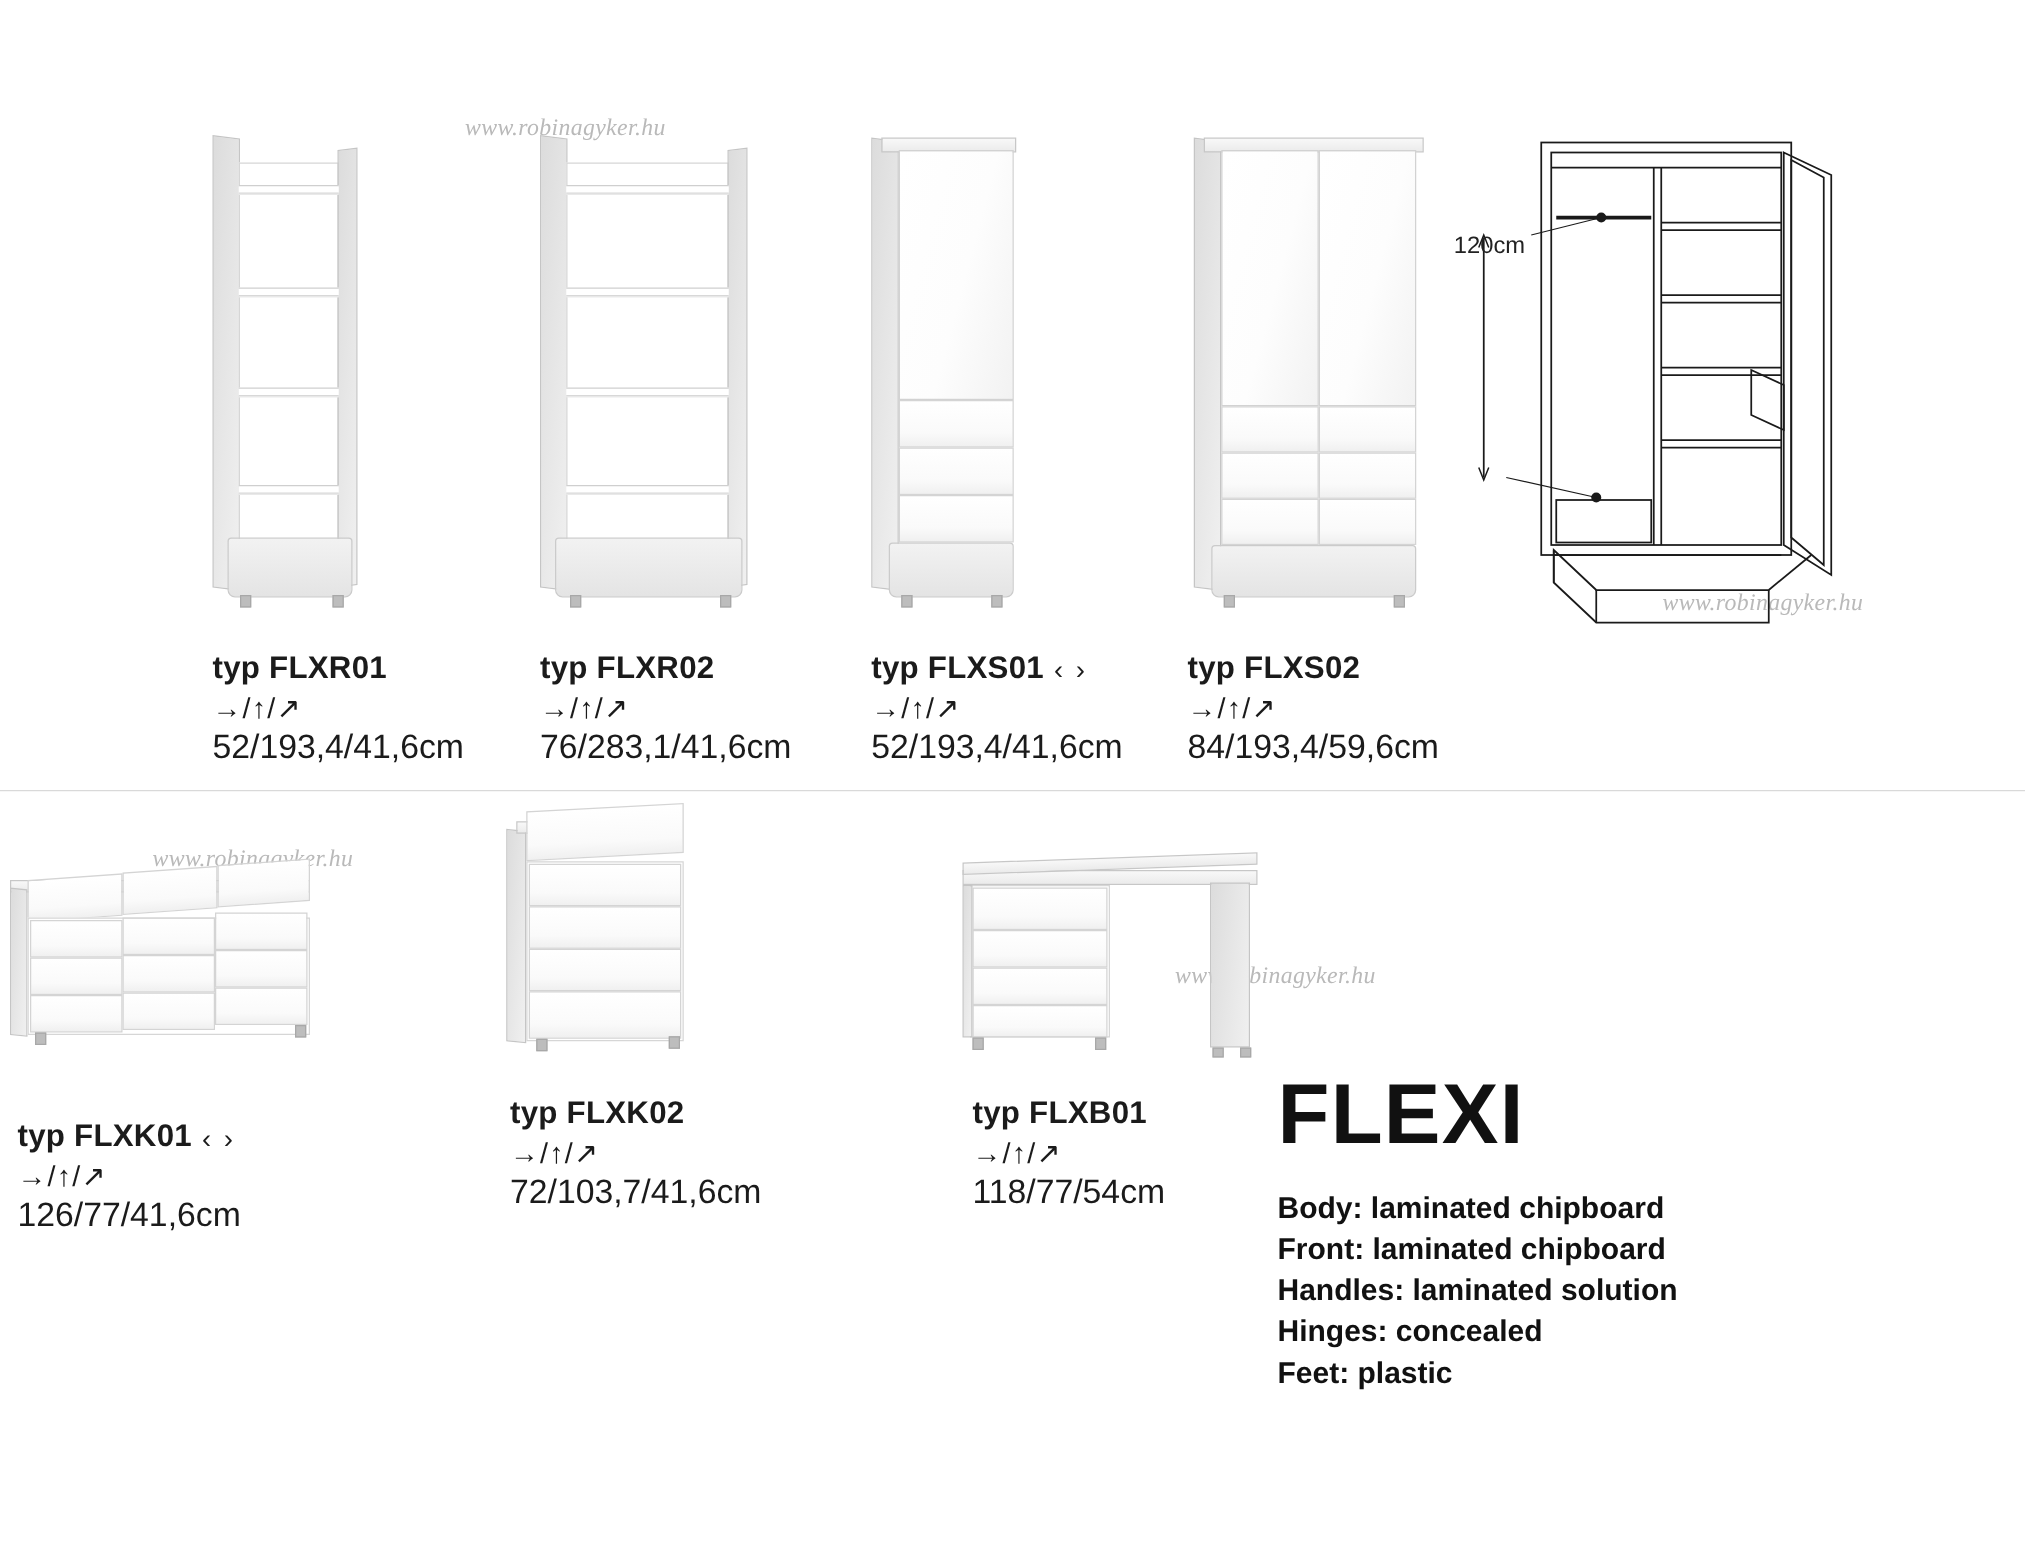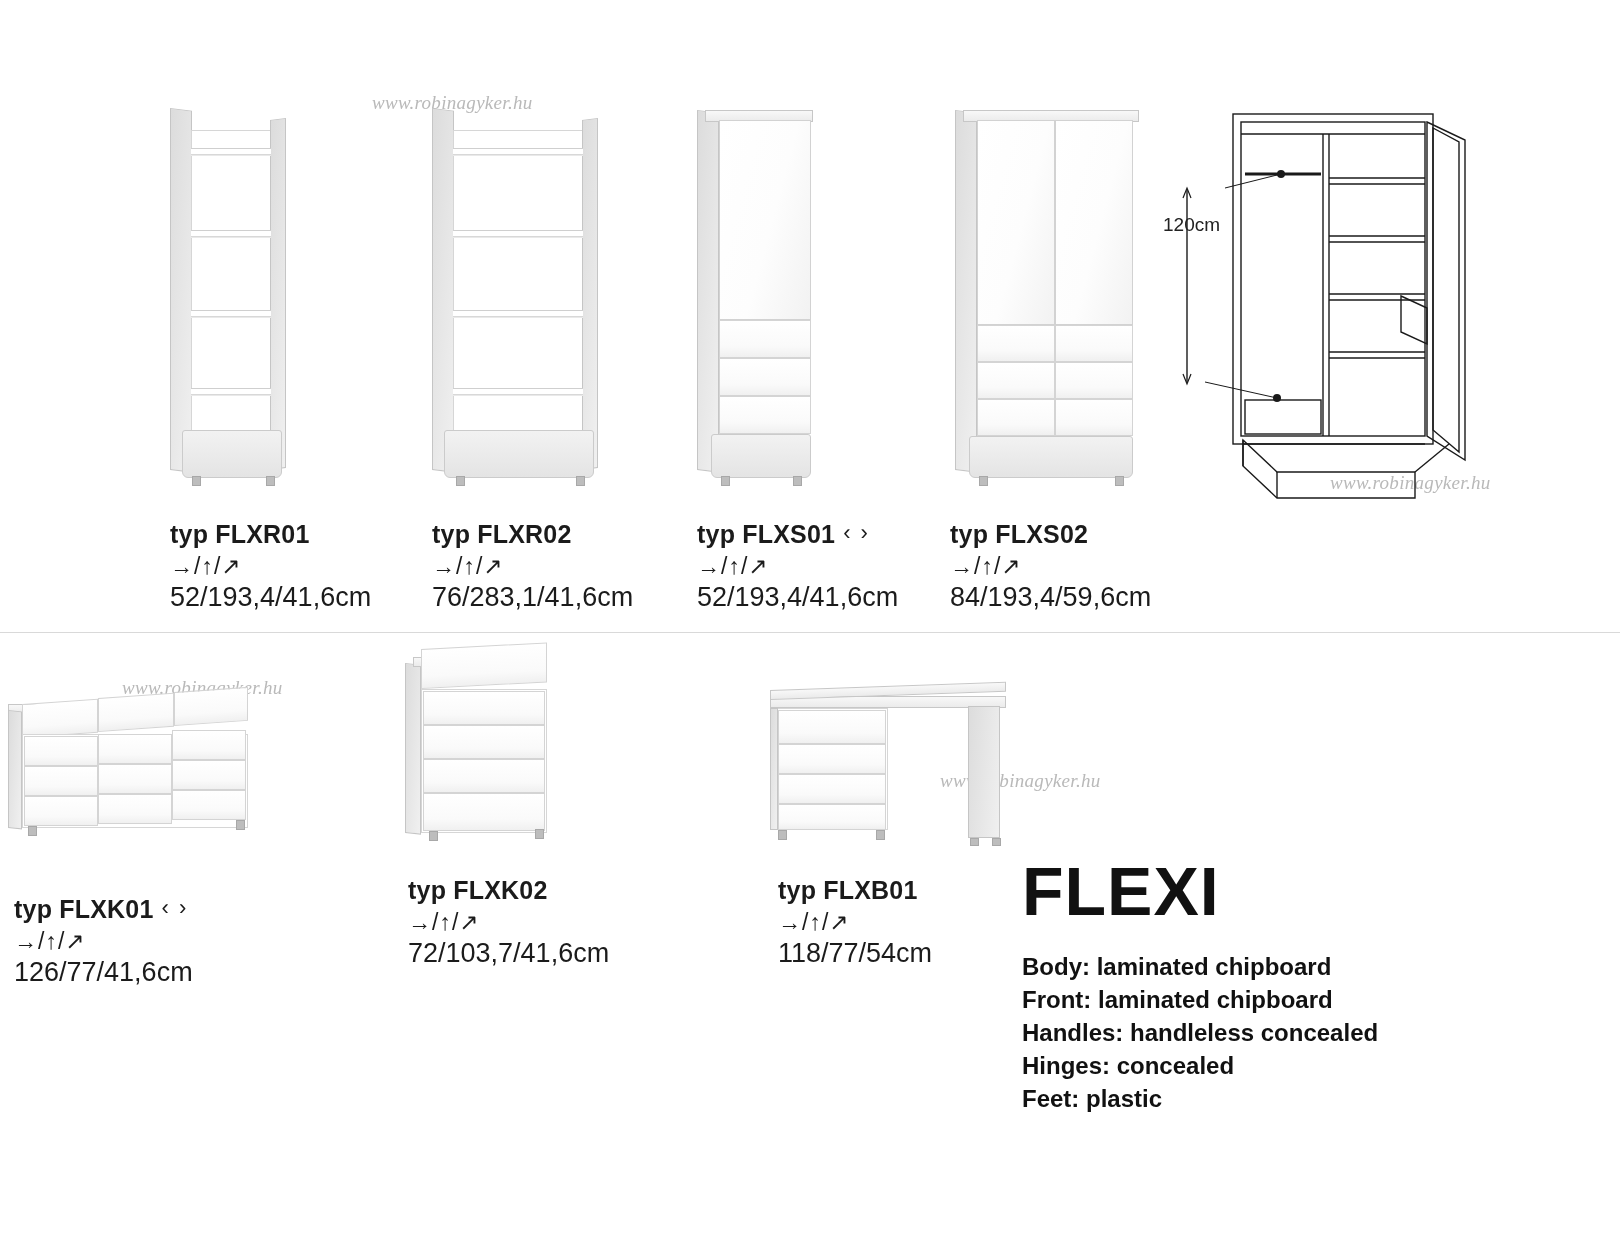--- a/index.html
+++ b/index.html
@@ -72,21 +72,21 @@
   }
 
   
   .caption { position: absolute; }
   .cap-title {
     font-size: 25px;
     font-weight: bold;
     letter-spacing: 0.2px;
     white-space: nowrap;
     display: flex;
-    align-items: flex-start;
+    align-items: flex-end;
     gap: 8px;
   }
   .arrows-lr {
     font-size: 22px;
     font-weight: normal;
     letter-spacing: 2px;
   }
   .cap-axes {
     font-size: 23px;
     margin-top: 4px;
@@ -241,21 +241,21 @@
       <line x1="22" y1="90" x2="22" y2="282"></line>
       <path d="M18 98 L22 88 L26 98" stroke-width="1.2"></path>
       <path d="M18 274 L22 284 L26 274" stroke-width="1.2"></path>
 
       <line x1="60" y1="88" x2="116" y2="74" stroke-width="1"></line>
       <line x1="40" y1="282" x2="112" y2="298" stroke-width="1"></line>
     </g>
     <circle cx="116" cy="74" r="4" fill="#1a1a1a"></circle>
     <circle cx="112" cy="298" r="4" fill="#1a1a1a"></circle>
   </svg>
-  <div class="dimlabel" style="left:-2px;top:86px;margin-top:28px;">120cm</div>
+  <div class="dimlabel" style="left:-2px;top:86px;">120cm</div>
 </div>
 
 <div class="caption" style="left:170px;top:520px;">
   <div class="cap-title">
       <span>typ FLXR01</span>
     </div>
   <div class="cap-axes">→/↑/↗</div>
   <div class="cap-dims">52/193,4/41,6cm</div>
 </div>
 
@@ -363,16 +363,16 @@
     </div>
   <div class="cap-axes">→/↑/↗</div>
   <div class="cap-dims">118/77/54cm</div>
 </div>
 
 <div class="brand" style="left:1022px;top:852px;">FLEXI</div>
 
 <div class="specs" style="left:1022px;top:951px;">
   <div>Body: laminated chipboard</div>
   <div>Front: laminated chipboard</div>
-  <div>Handles: handleless concealed</div>
+  <div>Handles: laminated solution</div>
   <div>Hinges: concealed</div>
   <div>Feet: plastic</div>
 </div>
 
 </body></html>

